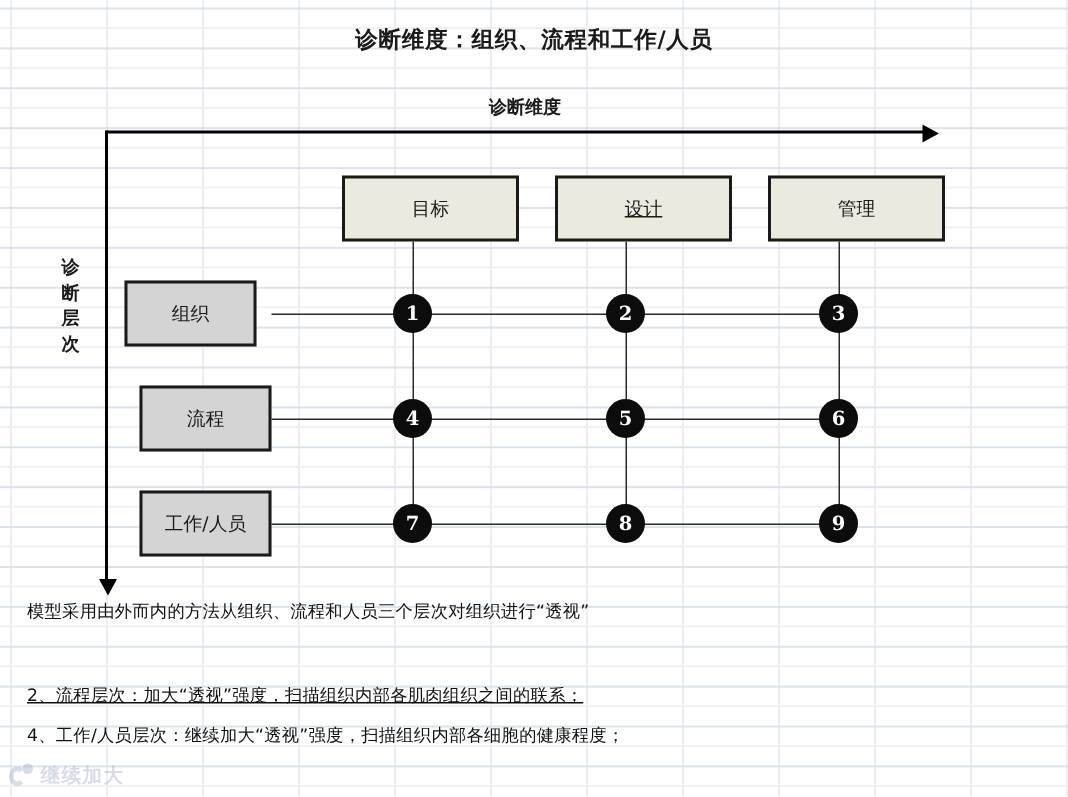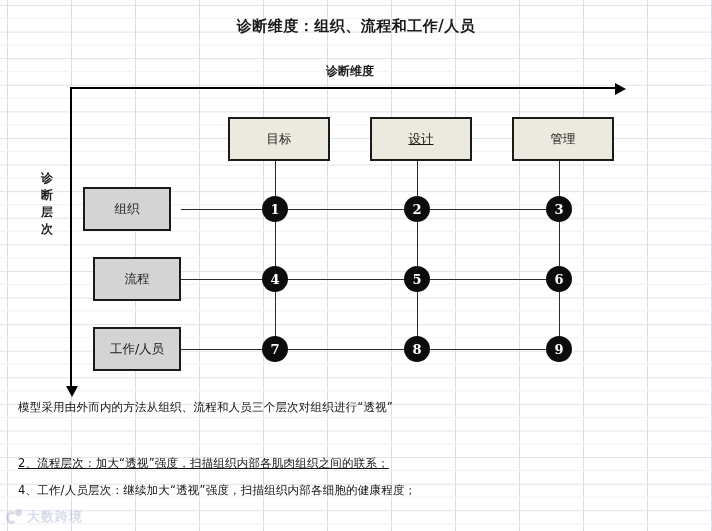--- a/index.html
+++ b/index.html
@@ -69,21 +69,21 @@
   .axis-left-label{
     position:absolute;left:38px;top:170px;
     width:18px;
     font-size:12px;font-weight:bold;color:#1a1a1a;
     line-height:17px;text-align:center;
   }
   .axis-left-label span{display:block;}
   
   .col-box{
     position:absolute;
-    width:102px;height:44px;
+    width:118px;height:44px;
     background:#ece9de;
     border:2px solid #1a1a1a;
     box-sizing:border-box;
     display:flex;align-items:center;justify-content:center;
     font-size:12.5px;color:#1a1a1a;
   }
   
   .row-box{
     position:absolute;
     width:88px;height:44px;
@@ -215,16 +215,16 @@
 
   <div class="note n0">模型采用由外而内的方法从组织、流程和人员三个层次对组织进行“透视”</div>
   <div class="note n2">2、流程层次：加大“透视”强度，扫描组织内部各肌肉组织之间的联系；</div>
   <div class="note n3">4、工作/人员层次：继续加大“透视”强度，扫描组织内部各细胞的健康程度；</div>
 
   <div class="watermark">
     <div class="wm-logo">
       <div class="c1"></div>
       <div class="c2"></div>
     </div>
-    <div class="wm-text">大数跨境</div>
+    <div class="wm-text">继续加大</div>
   </div>
 
 </div>
 
 </body></html>

